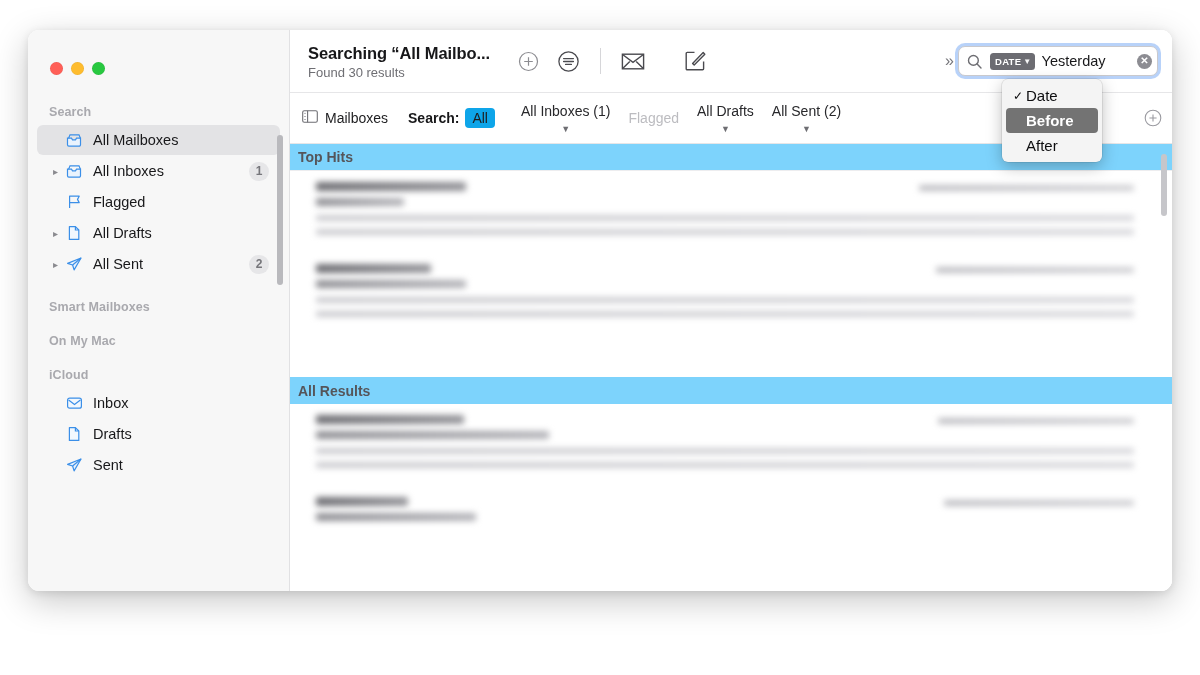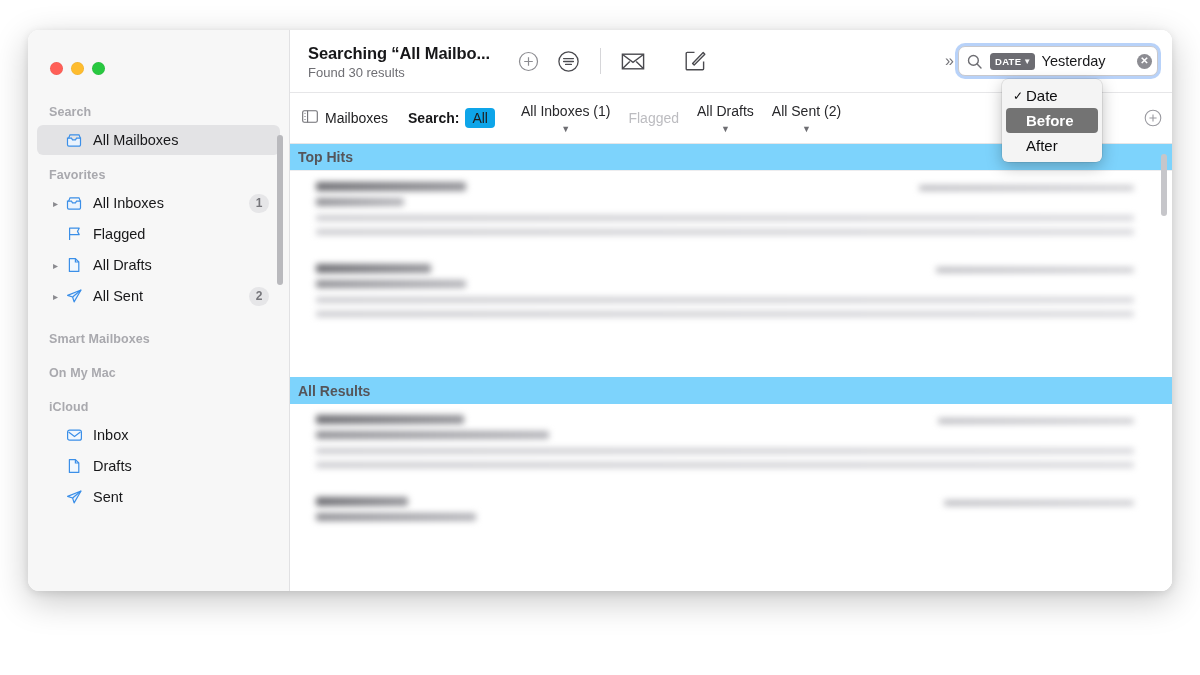--- a/index.html
+++ b/index.html
@@ -399,21 +399,20 @@
           <div class="sb-disc empty">▸</div>
           <div class="sb-ico">
             <svg width="17" height="15" viewBox="0 0 17 15" fill="none">
               <path d="M1.5 5.2h4l1 1.6h3l1-1.6h4v6.6a1.4 1.4 0 0 1-1.4 1.4H2.9a1.4 1.4 0 0 1-1.4-1.4z" stroke="#3b8fe8" stroke-width="1.2" fill="#eaf3fd"></path>
               <path d="M2.6 5.2 4 1.8h9l1.4 3.4" stroke="#3b8fe8" stroke-width="1.2" fill="none"></path>
             </svg>
           </div>
           <div class="sb-label">All Mailboxes</div>
         </div>
 
-        <div class="sb-section">Favorites</div>
 
         <div class="sb-row">
           <div class="sb-disc">▸</div>
           <div class="sb-ico">
             <svg width="17" height="15" viewBox="0 0 17 15" fill="none">
               <path d="M1.5 5.2h4l1 1.6h3l1-1.6h4v6.6a1.4 1.4 0 0 1-1.4 1.4H2.9a1.4 1.4 0 0 1-1.4-1.4z" stroke="#3b8fe8" stroke-width="1.2" fill="#eaf3fd"></path>
               <path d="M2.6 5.2 4 1.8h9l1.4 3.4" stroke="#3b8fe8" stroke-width="1.2" fill="none"></path>
             </svg>
           </div>
           <div class="sb-label">All Inboxes</div>

